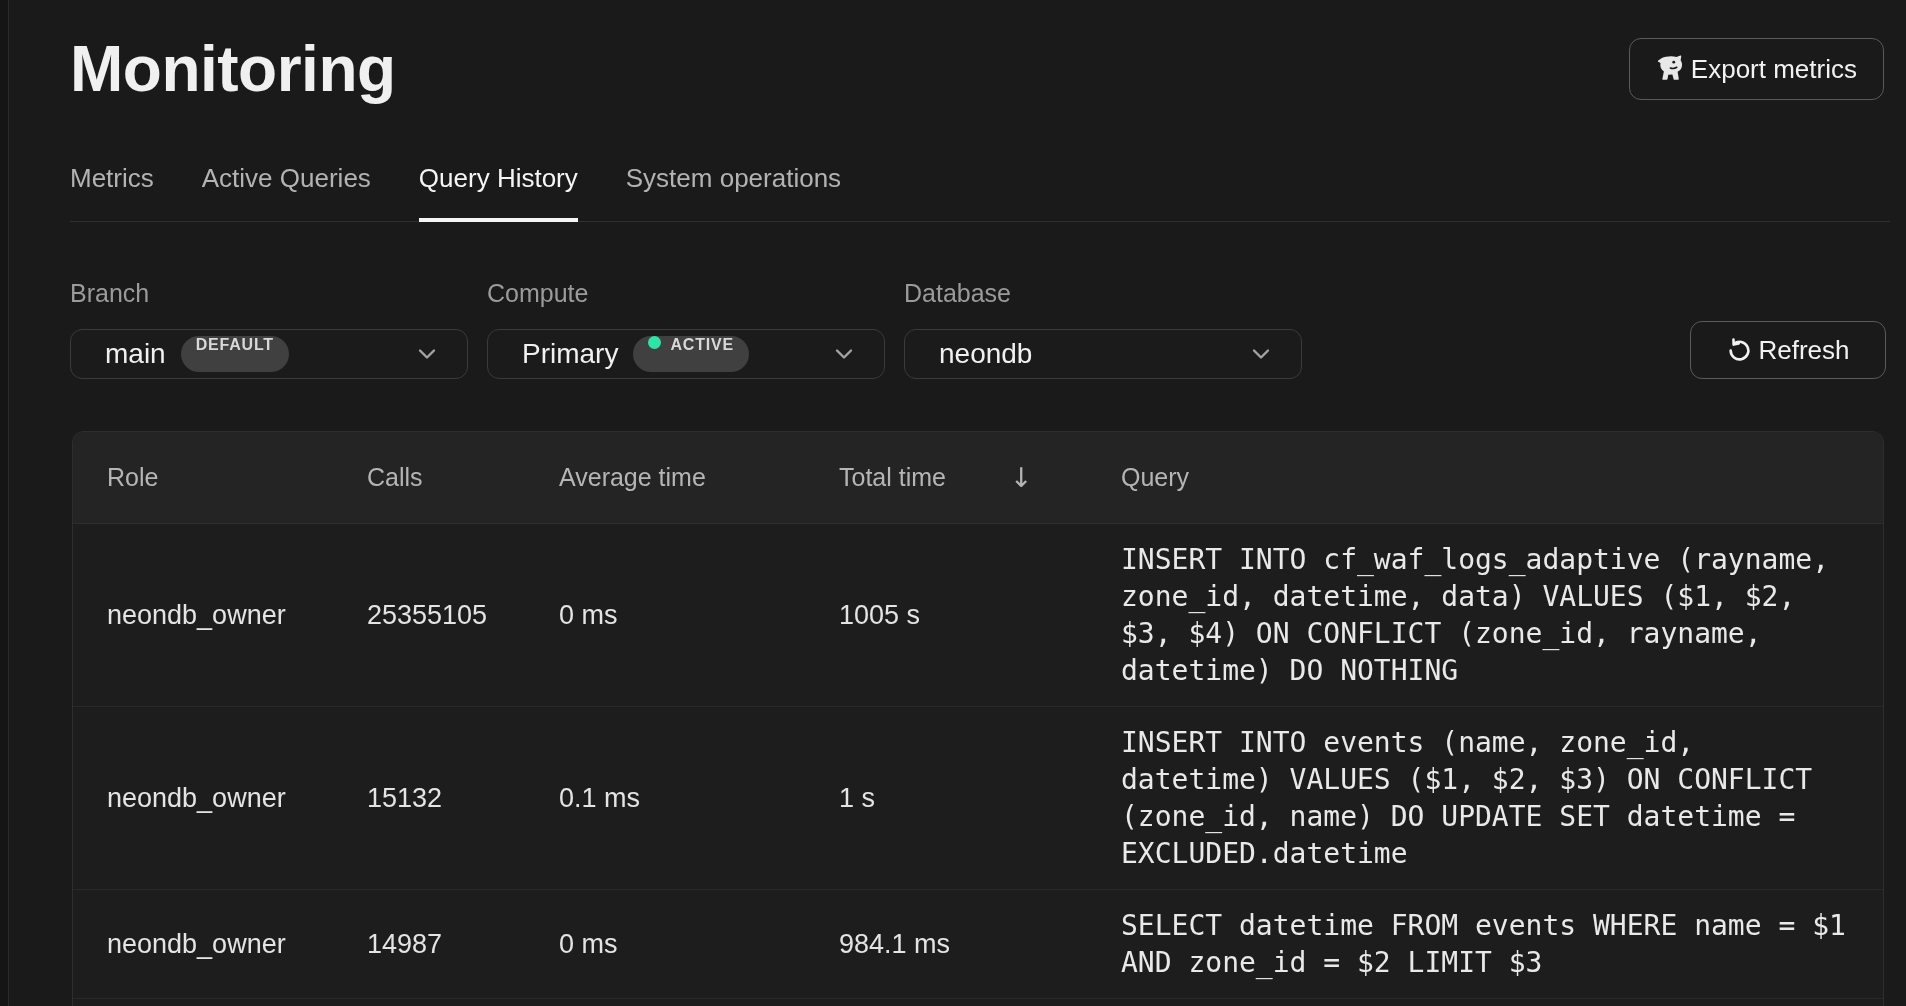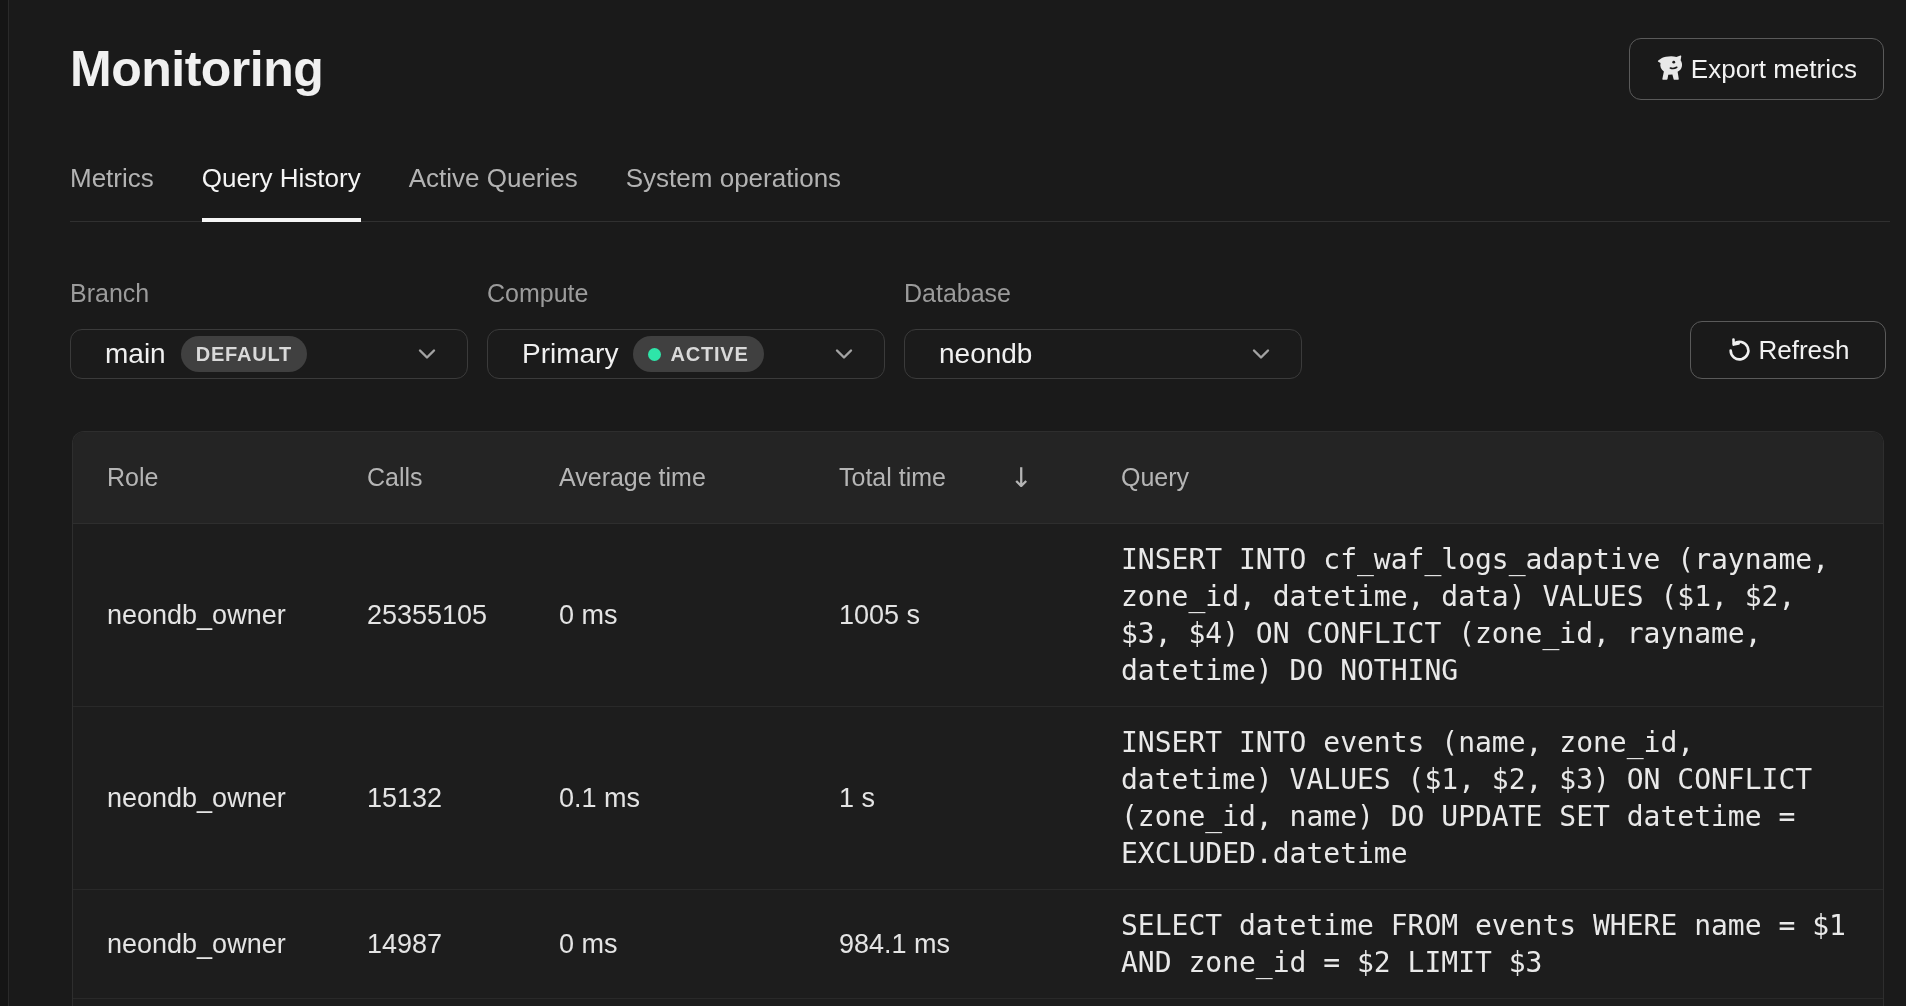--- a/index.html
+++ b/index.html
@@ -6,21 +6,21 @@
   html,body { width:1906px; height:1006px; background:#141414; }
   body { font-family:"Liberation Sans","DejaVu Sans",sans-serif; overflow:hidden; }
 
   .page { position:relative; width:1906px; height:1006px; background:#1a1a1a; overflow:hidden; }
   .left-rail { position:absolute; left:0; top:0; width:9px; height:100%; background:#151515; border-right:1px solid #2a2a2a; }
 
   .content { position:absolute; left:10px; top:0; right:0; bottom:0; }
 
   
   .page-header { display:flex; justify-content:space-between; align-items:center; margin:38px 22px 0 60px; }
-  .page-title { font-size:50px; font-weight:700; letter-spacing:-0.5px; color:#f0f0f0; line-height:58px; }
+  .page-title { font-size:64px; font-weight:700; letter-spacing:-0.5px; color:#f0f0f0; line-height:58px; }
 
   .btn { display:inline-flex; align-items:center; justify-content:center; gap:5px;
          background:transparent; border:1px solid #5a5a5a; border-radius:12px;
          color:#f2f2f2; font-size:26px; font-family:inherit; cursor:pointer; }
   .btn-export { height:62px; padding:0 26px; }
 
   
   .tabs { display:flex; gap:48px; margin:65px 16px 0 60px; border-bottom:1px solid #303030; }
   .tab { font-size:26px; line-height:26px; color:#b3b3b3; padding-bottom:30px; cursor:pointer; position:relative; }
   .tab.active { color:#f5f5f5; }
@@ -28,23 +28,23 @@
 
   
   .filters { display:flex; align-items:flex-end; margin:46px 20px 0 60px; }
   .filter { display:flex; flex-direction:column; }
   .filter + .filter { margin-left:19px; }
   .filter-label { font-size:25px; line-height:29px; color:#9b9b9b; margin-bottom:21px;margin-top:11px; }
   .select { width:398px; height:50px; display:flex; align-items:center;
             border:1px solid #3b3b3b; border-radius:12px; background:#1b1b1b;
             padding:0 30px 0 34px; cursor:pointer; }
   .select-value { font-size:28px; color:#f0f0f0; }
-  .pill { display:inline-flex; align-items:center; gap:9px; height:36px; padding:0 15px;
+  .pill { display:inline-flex; align-items:flex-start; gap:9px; height:36px; padding:0 15px;
           margin-left:15px; background:#404040; border-radius:18px;
-          font-size:20px; font-weight:700; letter-spacing:0.8px; color:#d9d9d9; }
+          font-size:16px; font-weight:700; letter-spacing:0.8px; color:#d9d9d9; }
   .dot { width:13px; height:13px; border-radius:50%; background:#2ee5a9; }
   .chev { margin-left:auto; display:flex; align-items:center; }
   .spacer { flex:1; }
   .btn-refresh { height:58px; width:196px; }
 
   
   .table { margin:52px 22px 0 62px; border:1px solid #2e2e2e; border-bottom:none;
            border-radius:12px 12px 0 0; overflow:hidden; background:#1d1d1d; }
   .tgrid { display:grid; grid-template-columns:260px 192px 280px 282px 1fr; align-items:center;
            padding:0 16px 0 34px; }
@@ -77,22 +77,22 @@
             <circle cx="14.2" cy="6.5" r="1.15" fill="#1a1a1a"></circle>
             <path d="M16.6 10.6c-1.5 1-3.6 1.2-5.1.6" stroke="#1a1a1a" stroke-width="1.3" fill="none" stroke-linecap="round"></path>
           </svg>
         </span>
         <span>Export metrics</span>
       </button>
     </div>
 
     <div class="tabs">
       <div class="tab">Metrics</div>
+      <div class="tab">Active Queries</div>
       <div class="tab active">Query History</div>
-      <div class="tab">Active Queries</div>
       <div class="tab">System operations</div>
     </div>
 
     <div class="filters">
 
       <div class="filter">
         <div class="filter-label">Branch</div>
         <div class="select">
           <span class="select-value">main</span>
           <span class="pill">

